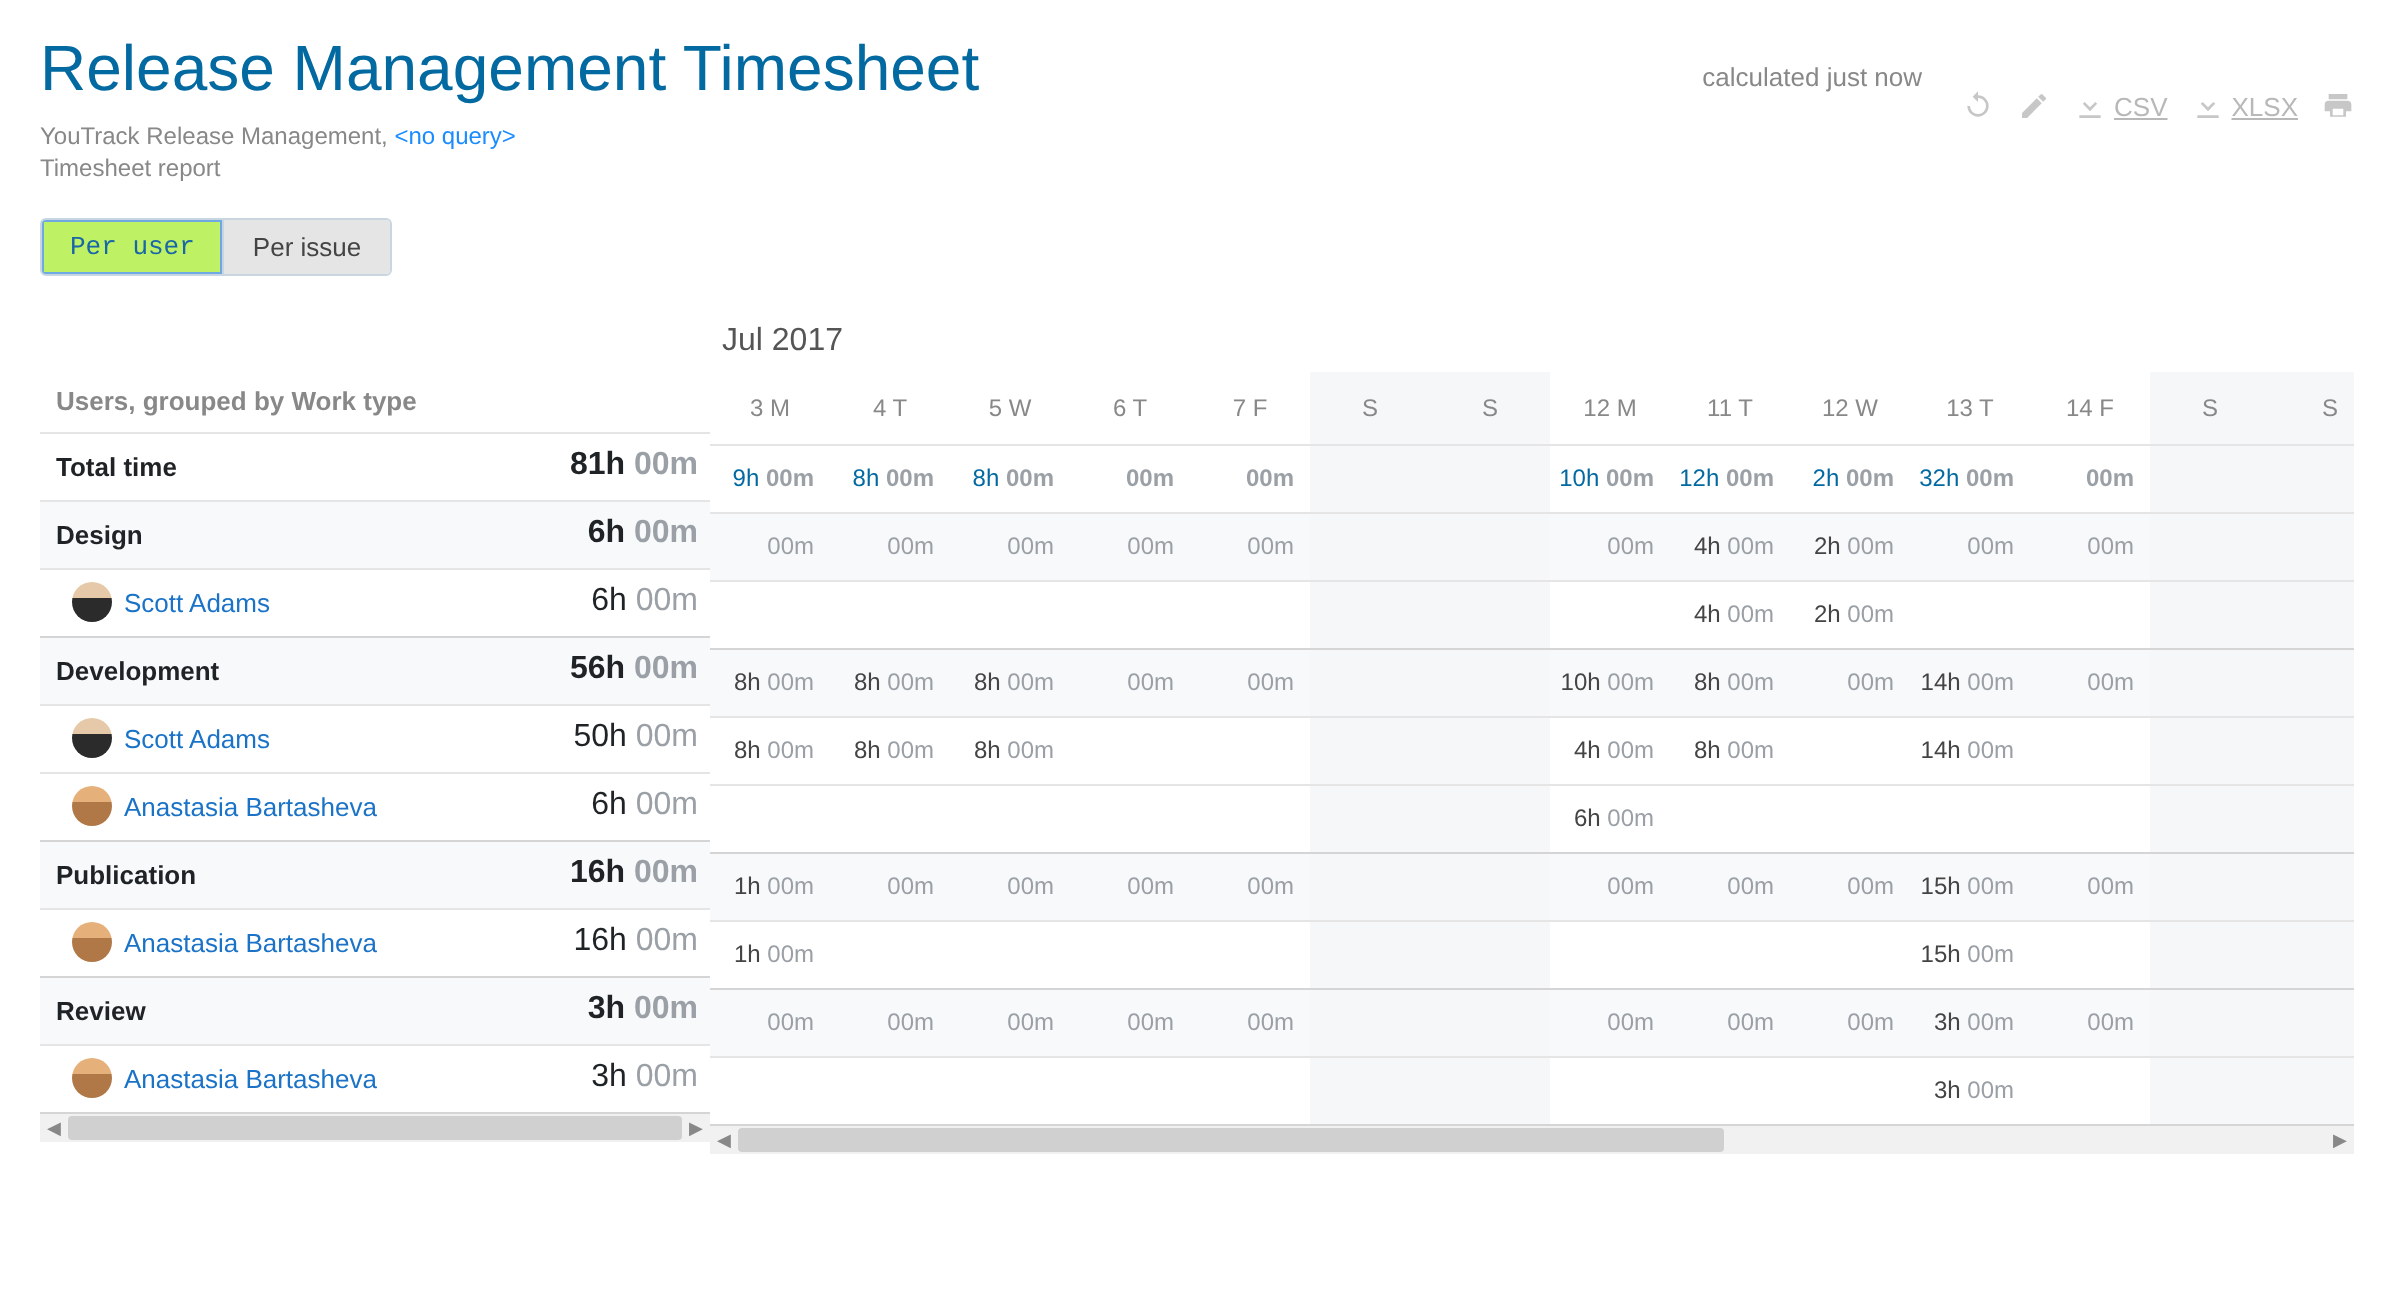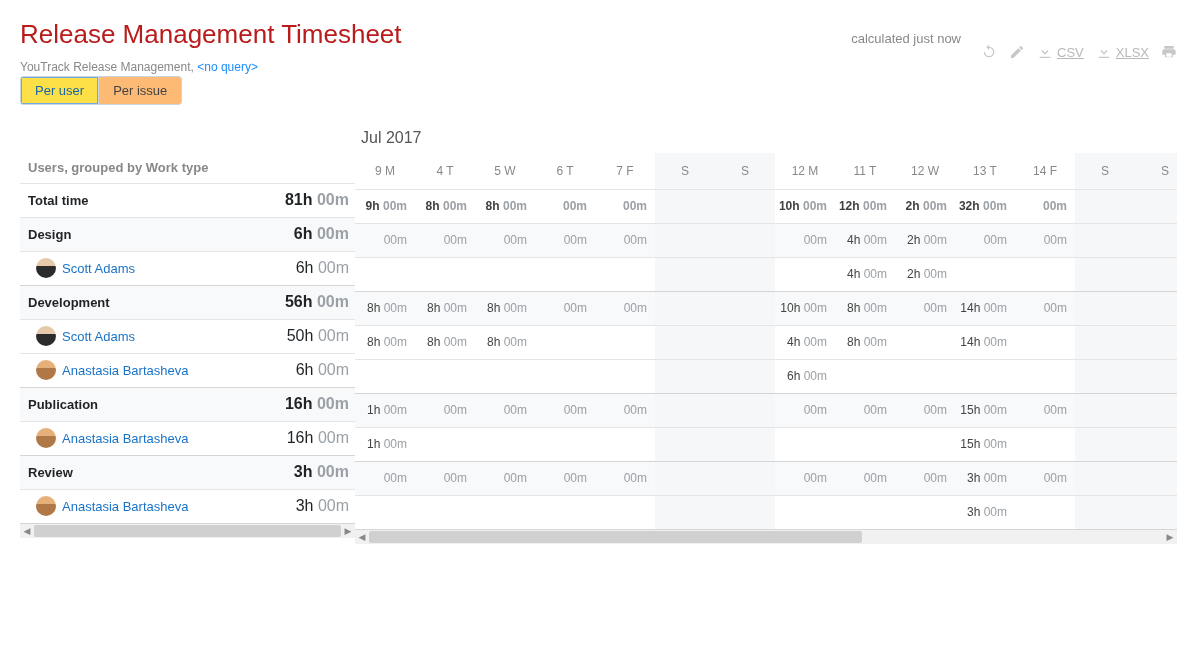--- a/index.html
+++ b/index.html
@@ -1,31 +1,31 @@
 <!DOCTYPE html>
 <html><head>
 <meta charset="utf-8">
 <style>
   * { box-sizing: border-box; }
   html, body { margin:0; padding:0; font-family: "Segoe UI", Arial, sans-serif; font-size:13px; color:#1f2326; background:#fff; }
   .page { width:1197px; padding:16px 20px; }
   .header-row { display:flex; align-items:center; justify-content:space-between; }
-  h1 { font-size:26px; font-weight:400; margin:0 0 8px 0; color:#b91c1c; }
+  h1 { font-size:32px; font-weight:400; margin:0 0 8px 0; color:#0369a1; }
   .header-actions { display:flex; align-items:center; gap:12px; color:#b8b8b8; font-size:13px; }
   .header-actions .status { color:#888; margin-right:8px;}
   .iconbtn { display:inline-flex; align-items:flex-end; gap:4px; cursor:pointer; color:#b8b8b8;margin-top:28px; }
   .iconbtn svg { width:16px; height:16px; fill:#c7c7c7; }
   .dl { font-weight:400; font-size:13px; color:#b8b8b8; }
   .sub { color:#888; font-size:12px; margin-bottom:2px;}
   .sub .query { color:#1a8cff; }
   .sub2 { color:#888; font-size:12px; margin-bottom:18px;}
   .tabs { display:inline-flex; border:1px solid #c9d6e2; border-radius:3px; overflow:hidden; margin-bottom:24px;}
-  .tab { padding:6px 14px; font-size:13px; cursor:pointer; background:#fdba74; color:#444; border-right:1px solid #c9d6e2;}
+  .tab { padding:6px 14px; font-size:13px; cursor:pointer; background:#e5e5e5; color:#444; border-right:1px solid #c9d6e2;}
   .tab:last-child { border-right:none;}
-  .tab.active { background:#fde047; color:#1966a8; box-shadow: inset 0 0 0 1px #6ea9e4; }
+  .tab.active { background:#bef264; color:#1966a8; box-shadow: inset 0 0 0 1px #6ea9e4; font-family: Liberation Mono, monospace; }
   .layout { display:flex; }
   .leftcol { width:335px; flex-shrink:0; overflow:hidden; position:relative;}
   .rightcol { flex:1; overflow-x:auto; position:relative; }
   .period { font-size:16px; color:#555; margin:0 0 6px 6px; height:18px; }
   .leftcol .period { visibility:hidden; }
   table { border-collapse:collapse; width:100%; }
   th, td { padding:0; }
   .colhead-row td { height:36px; border-bottom:1px solid #e5e5e5; }
   .colhead { text-align:center; color:#888; font-size:12px; width:60px; min-width:60px; }
   .colhead.weekend { background:#f6f7f8; }
@@ -45,21 +45,21 @@
   .namecell .val .h { color:#1f2326; font-weight:700;}
   .namecell .val .h.thin { font-weight:400;}
   .namecell .val .m { color:#9aa0a6; font-weight:700;}
   .namecell .val .m.thin { font-weight:400;}
   .avatar { width:20px; height:20px; border-radius:50%; display:inline-block; vertical-align:middle; margin-right:6px; flex-shrink:0; }
   .avwrap { display:flex; align-items:center; padding-left:8px;}
   .av-sa { background: linear-gradient(#e6c9a8 40%, #2b2b2b 40%);}
   .av-ab { background: linear-gradient(#e6b07a 40%, #b07846 40%);}
   .datacell { width:60px; min-width:60px; text-align:right; padding-right:8px; font-size:12px; white-space:nowrap; }
   .datacell.weekend { background:#f6f7f8 !important; }
-  .datacell .h { color:#404040; font-weight:700; }
+  .datacell .h { color:#0369a1; font-weight:400; }
   .datacell .h.thin { font-weight:400; color:#444;}
   .datacell .m { color:#9aa0a6; font-weight:700; }
   .datacell .m.thin { font-weight:400; }
   .scrollbar-h { height:14px; background:#f1f1f1; position:relative;}
   .scrollbar-h .thumb { position:absolute; height:12px; top:1px; background:#d0d0d0; border-radius:2px;}
   .scrollbar-h .arrow { position:absolute; width:14px; height:14px; display:flex; align-items:center; justify-content:center; font-size:9px; color:#888;}
   .scrollbar-h .arrow.l { left:0;} .scrollbar-h .arrow.r { right:0;}
 </style>
 </head>
 <body>
@@ -98,20 +98,21 @@
       <svg viewBox="0 0 24 24">
             <path d="M19 8H5a3 3 0 0 0-3 3v5h4v4h12v-4h4v-5a3 3 0 0 0-3-3zm-3 11H8v-5h8v5zM19 3H5v4h14V3z"></path>
           </svg>
     </span>
   </div>
 </div>
 
 <div class="sub">
   <span>YouTrack Release Management, </span><a class="query">&lt;no query&gt;</a>
 </div>
+<div class="sub2">Timesheet report</div>
 
 <div class="tabs">
   <div class="tab active">Per user</div>
   <div class="tab">Per issue</div>
 </div>
 
 
 <div class="layout">
 
   <div class="leftcol">
@@ -225,21 +226,21 @@
       <div class="thumb" style="left:14px; right:14px;"></div>
       <span class="arrow r">▶</span>
     </div>
   </div>
 
   <div class="rightcol">
     <div class="period">Jul 2017</div>
     <table>
       <tbody>
             <tr class="colhead-row" id="colhead-row">
-              <td class="colhead">9 M</td>
+              <td class="colhead">3 M</td>
               <td class="colhead">4 T</td>
               <td class="colhead">5 W</td>
               <td class="colhead">6 T</td>
               <td class="colhead">7 F</td>
               <td class="colhead weekend">S</td>
               <td class="colhead weekend">S</td>
               <td class="colhead">12 M</td>
               <td class="colhead">11 T</td>
               <td class="colhead">12 W</td>
               <td class="colhead">13 T</td>

